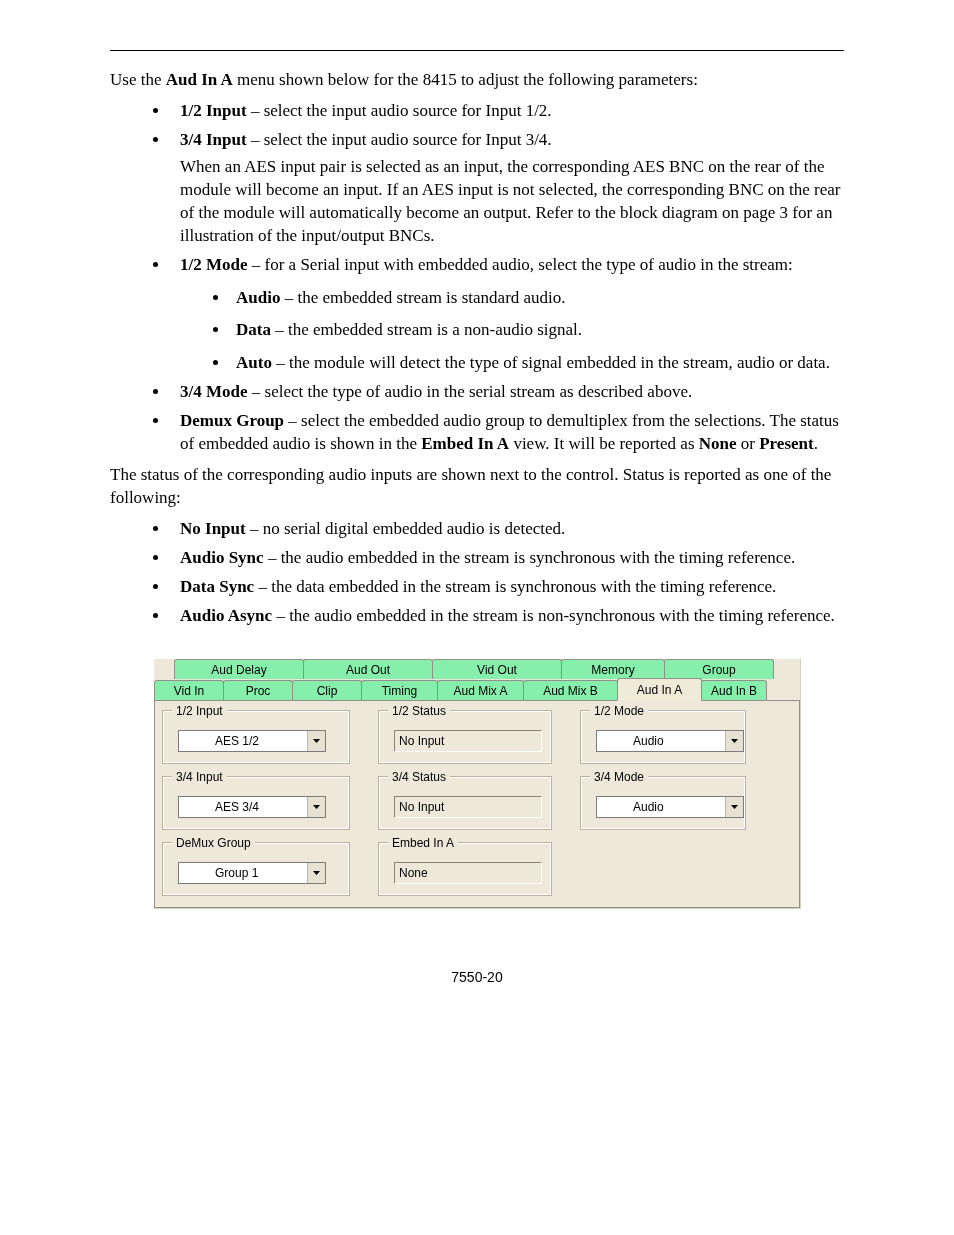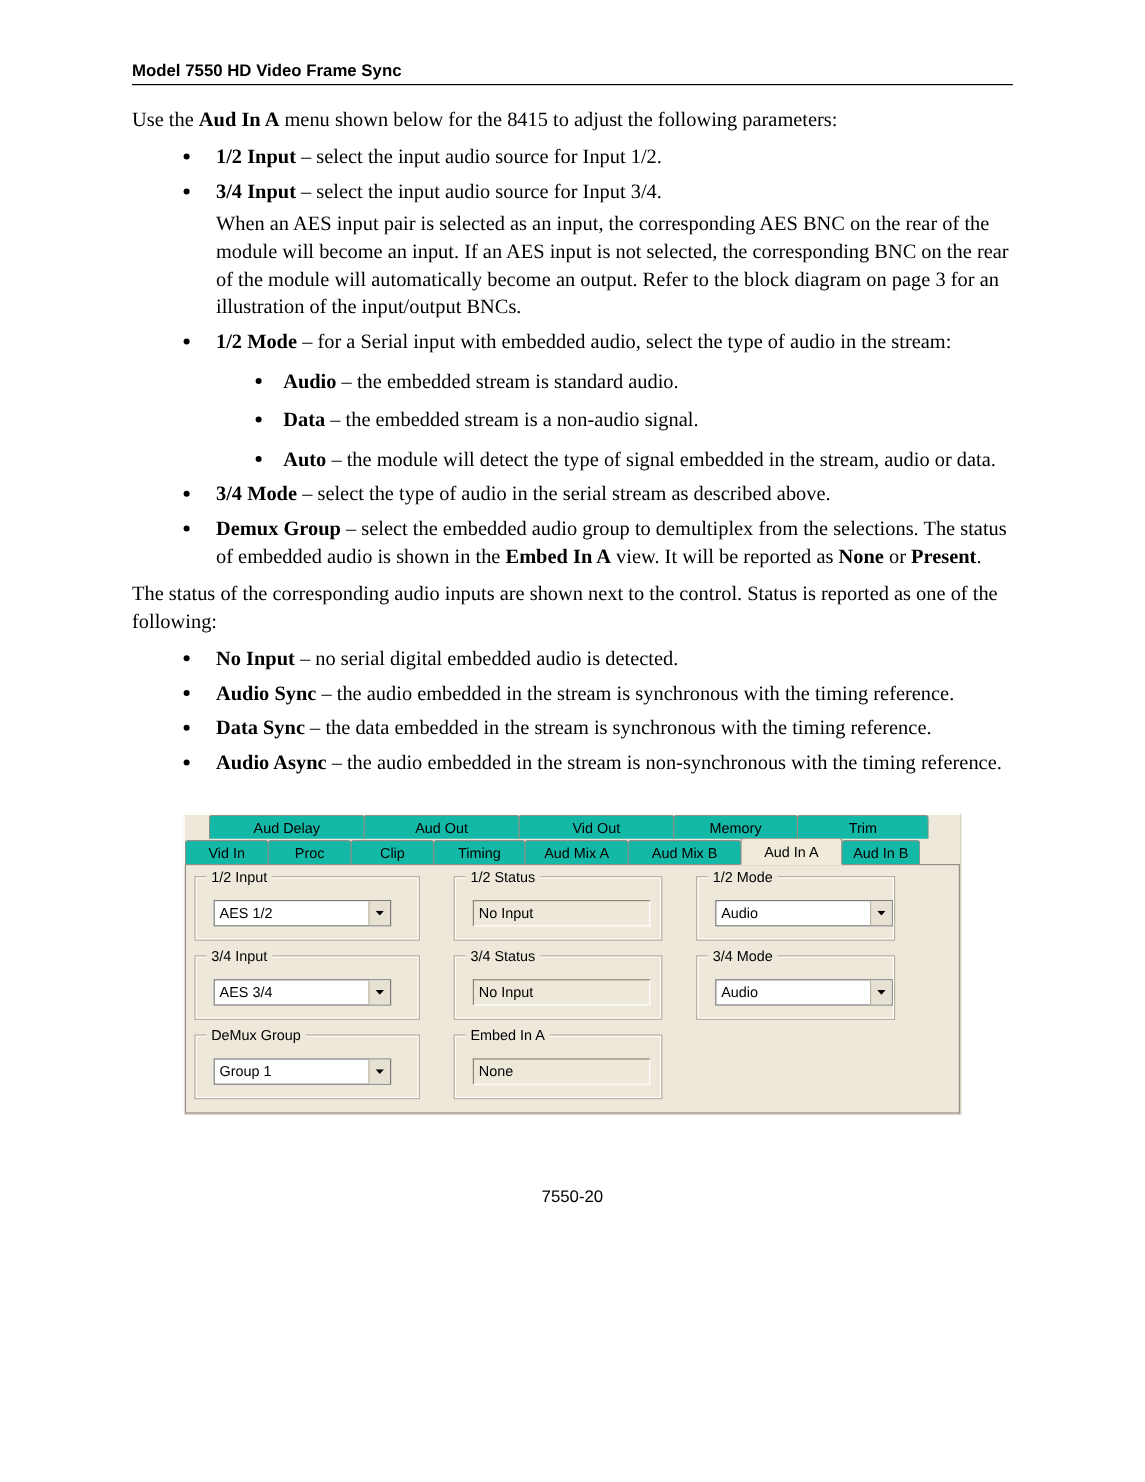--- a/index.html
+++ b/index.html
@@ -78,21 +78,21 @@
   .tabs {
     position: relative;
   }
   .tab-row {
     display: flex;
     align-items: flex-end;
   }
   .tab-row.upper { padding-left: 20px; }
   .tab-row.lower { margin-top: -1px; }
   .tab {
-    background: #14b8a6;
+    background: #86efac;
     border: 1px solid #918f87;
     border-bottom: none;
     border-radius: 3px 3px 0 0;
     height: 20px;
     line-height: 20px;
     text-align: center;
     margin-right: -1px;
     font-size: 12px;
     box-sizing: border-box;
     cursor: default;
@@ -133,20 +133,21 @@
   .gb-status { width: 172px; }
   .gb-mode { width: 164px; }
   .select {
     display: flex;
     align-items: stretch;
     width: 148px;
     height: 22px;
     background: #fff;
     border: 1px solid #7b7b7b;
     box-sizing: border-box;
+    padding-left: 32px;
   }
   .select .sel-text {
     flex: 1;
     padding: 2px 4px;
     font-size: 12px;
     line-height: 16px;
     overflow: hidden;
     white-space: nowrap;
   }
   .select .sel-btn {
@@ -176,21 +177,20 @@
     font-family: Arial, Helvetica, sans-serif;
     font-size: 14px;
     margin-top: 60px;
   }
 </style>
 </head>
 <body>
 
 <div class="page">
 
-  <div class="running-head">Model 7550 HD Video Frame Sync</div>
   <hr class="rule">
 
   <div class="body-text">
     <p>
       <span>Use the </span><b>Aud In A</b><span> menu shown below for the 8415 to adjust the following parameters:</span>
     </p>
 
     <ul class="level1">
       <li>
         <b>1/2 Input</b><span> – select the input audio source for Input 1/2.</span>
@@ -225,21 +225,21 @@
     </ul>
   </div>
 
   <div class="ui-shot">
     <div class="tabs">
       <div class="tab-row upper">
         <div class="tab" style="width:130px">Aud Delay</div>
         <div class="tab" style="width:130px">Aud Out</div>
         <div class="tab" style="width:130px">Vid Out</div>
         <div class="tab" style="width:104px">Memory</div>
-        <div class="tab" style="width:110px">Trim</div>
+        <div class="tab" style="width:110px">Group</div>
       </div>
       <div class="tab-row lower">
         <div class="tab" style="width:70px">Vid In</div>
         <div class="tab" style="width:70px">Proc</div>
         <div class="tab" style="width:70px">Clip</div>
         <div class="tab" style="width:77px">Timing</div>
         <div class="tab" style="width:87px">Aud Mix A</div>
         <div class="tab" style="width:95px">Aud Mix B</div>
         <div class="tab active" style="width:85px">Aud In A</div>
         <div class="tab" style="width:66px">Aud In B</div>

